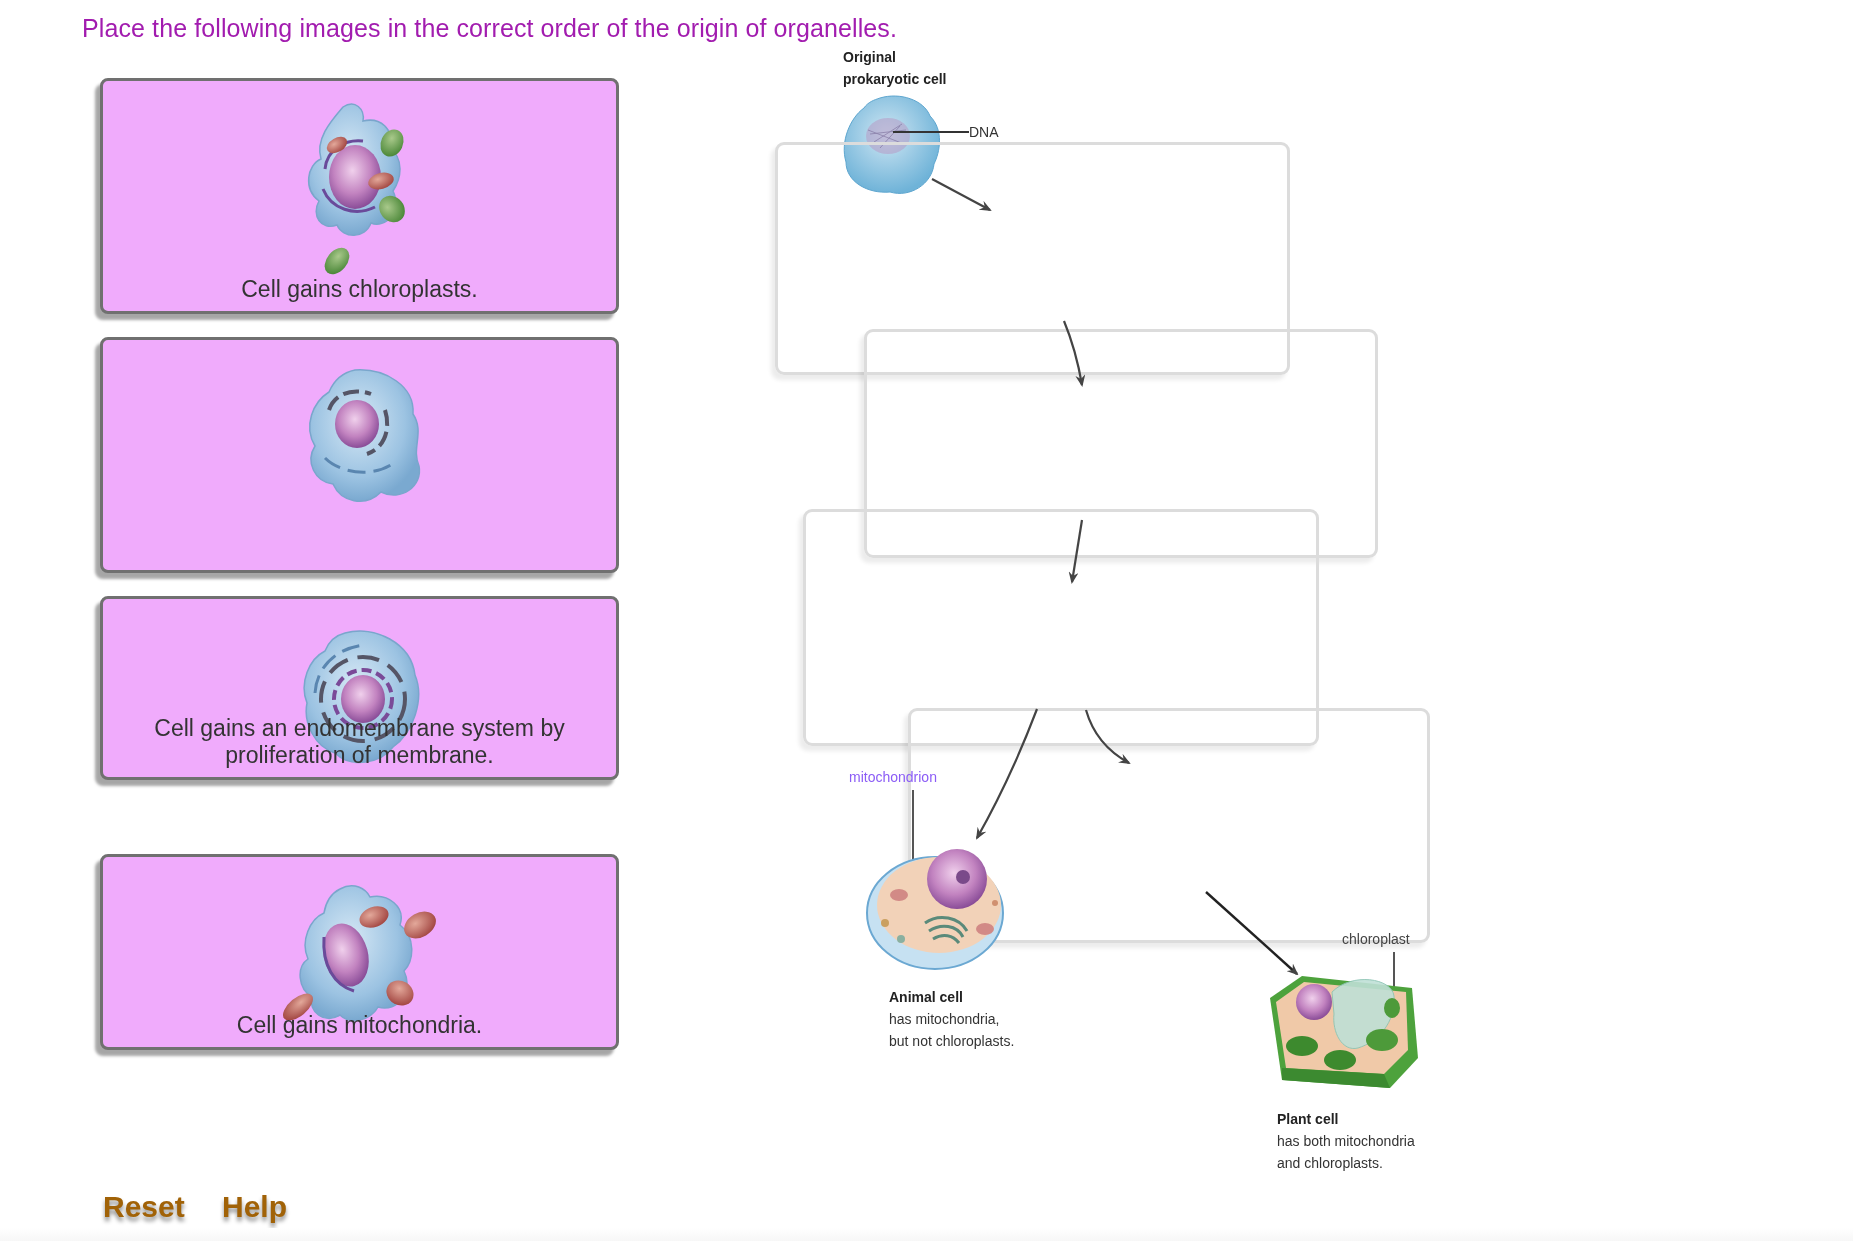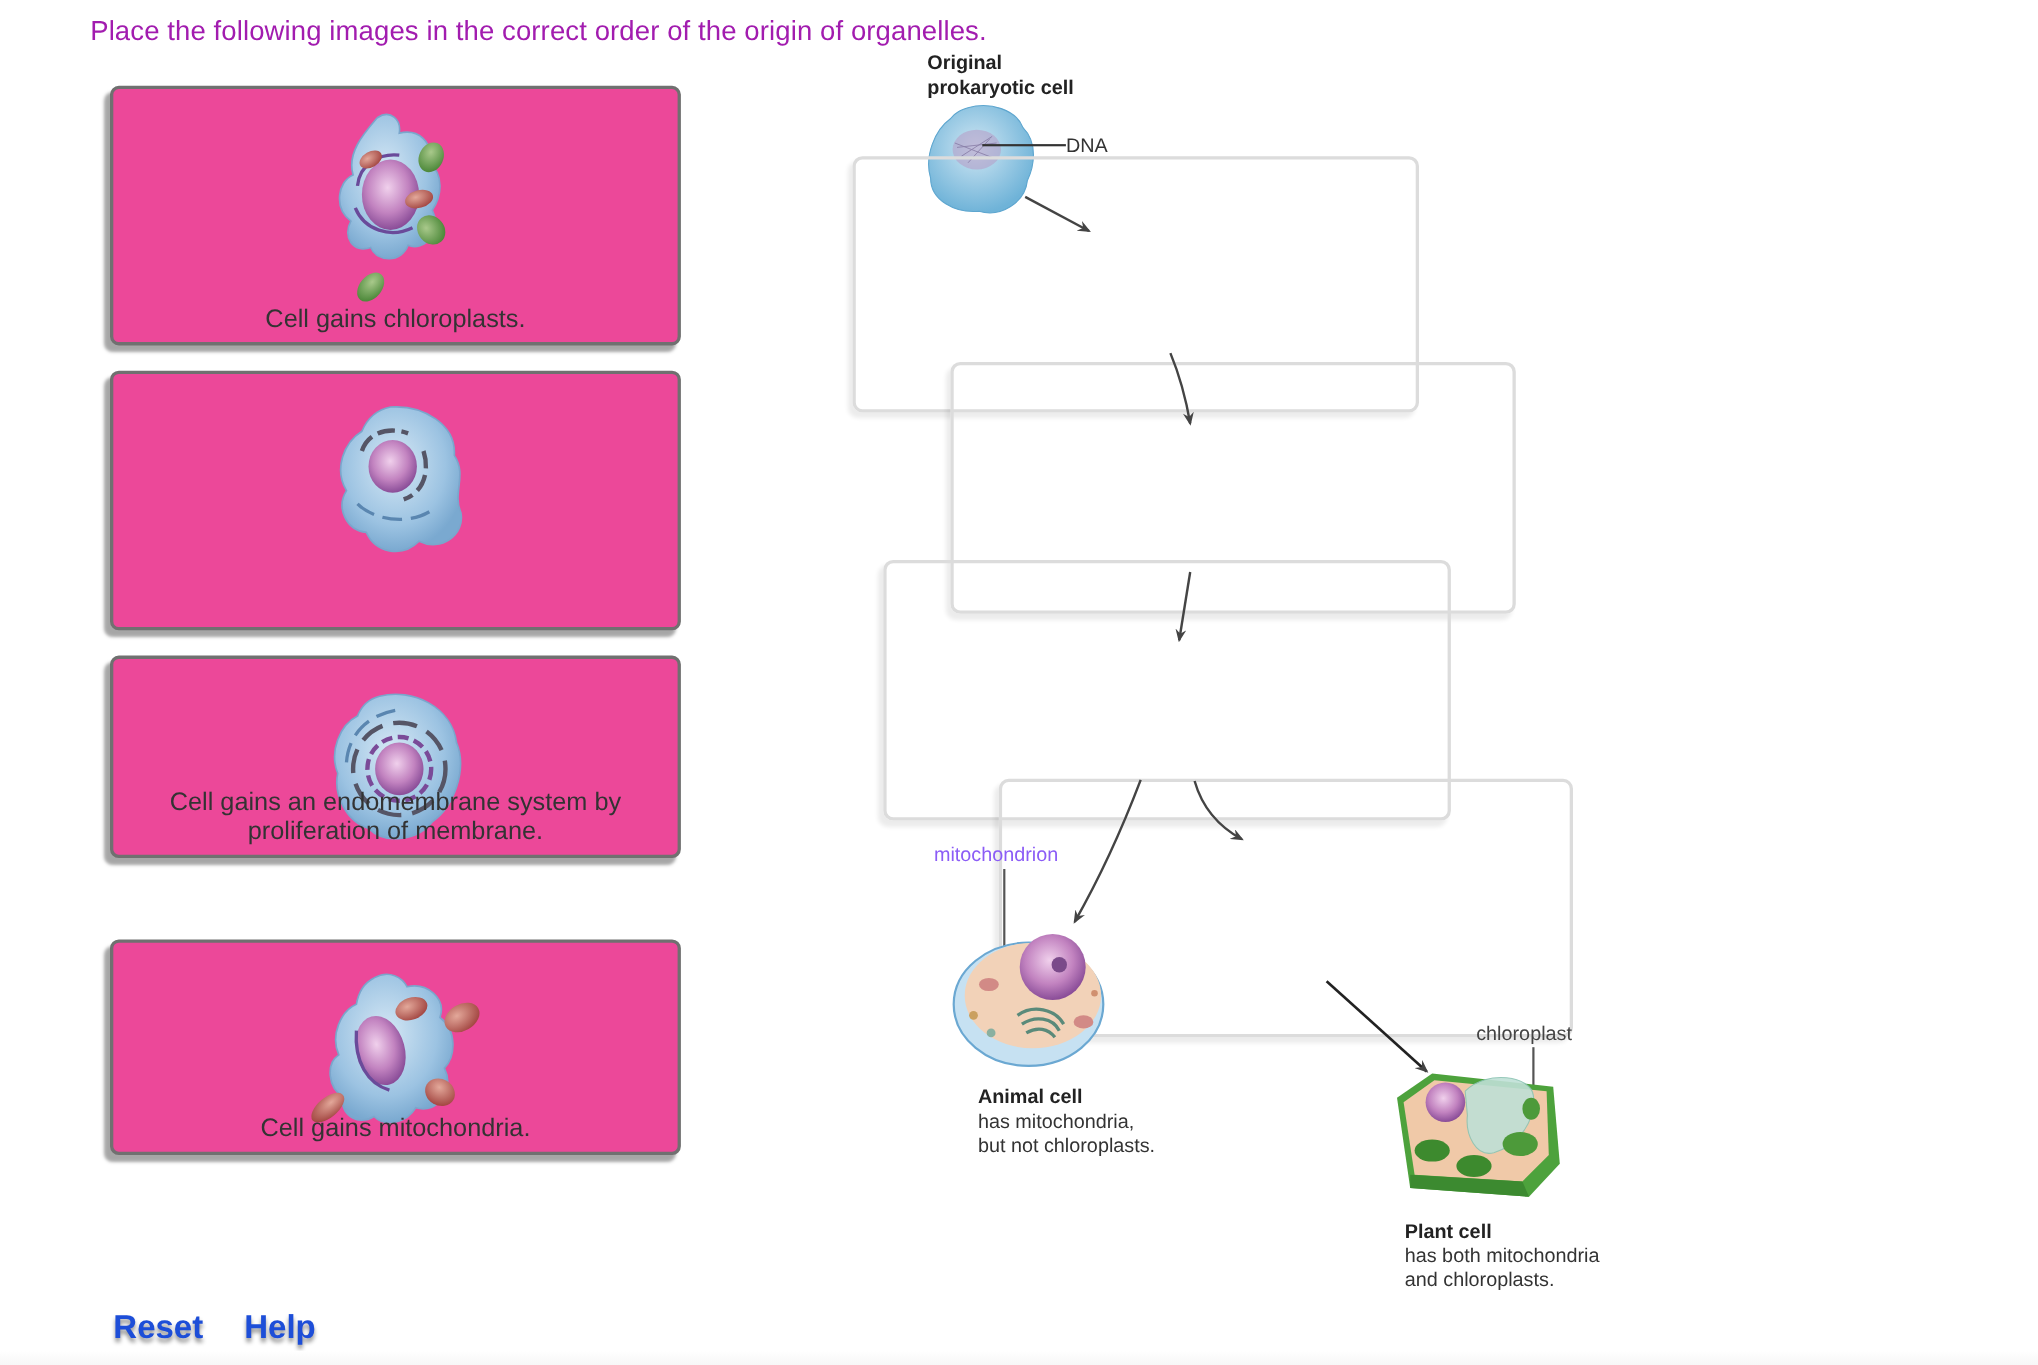--- a/index.html
+++ b/index.html
@@ -13,45 +13,45 @@
     position: absolute; left: 0; right: 0; top: 1228px; height: 13px;
     background: linear-gradient(#ffffff, #f7f7f7);
   }
   .title {
     position: absolute; left: 82px; top: 14px;
     font-size: 25px; color: #a21caf; letter-spacing: 0.1px;
   }
   
   .card {
     position: absolute; left: 100px; width: 519px;
-    background: #ec4899;
+    background: #f0abfc;
     border: 3px solid #707070;
     border-radius: 8px;
     box-shadow: -5px 6px 3px rgba(0,0,0,0.35);
     box-sizing: border-box;
     cursor: move;
   }
   .card .caption {
     position: absolute; left: 0; right: 0; bottom: 8px;
     text-align: center; font-size: 23px; line-height: 27px; color: #333;
     padding: 0 6px;
   }
   .card svg.cell { position: absolute; left: 50%; transform: translateX(-50%); }
   
   .dz {
     position: absolute; border: 3px solid #dcdcdc; border-radius: 9px;
     box-sizing: border-box;
     box-shadow: -4px 5px 4px rgba(0,0,0,0.08);
     background: transparent;
   }
-  .lbl { position: absolute; font-size: 18px; color: #333; line-height: 22px; }
+  .lbl { position: absolute; font-size: 14px; color: #333; line-height: 22px; }
   .lbl-bold { font-weight: bold; color: #222; }
   .btn {
     position: absolute; top: 1190px; font-size: 30px; font-weight: bold;
-    color: #1d4ed8; text-shadow: 0 4px 4px rgba(0,0,0,0.45); cursor: pointer;
+    color: #a16207; text-shadow: 0 4px 4px rgba(0,0,0,0.45); cursor: pointer;
   }
   svg.arrows { position: absolute; left: 0; top: 0; pointer-events: none; }
 </style>
 </head>
 <body>
 
 <div class="title">Place the following images in the correct order of the origin of organelles.</div>
 
 <svg width="0" height="0" style="position:absolute">
   <defs>

